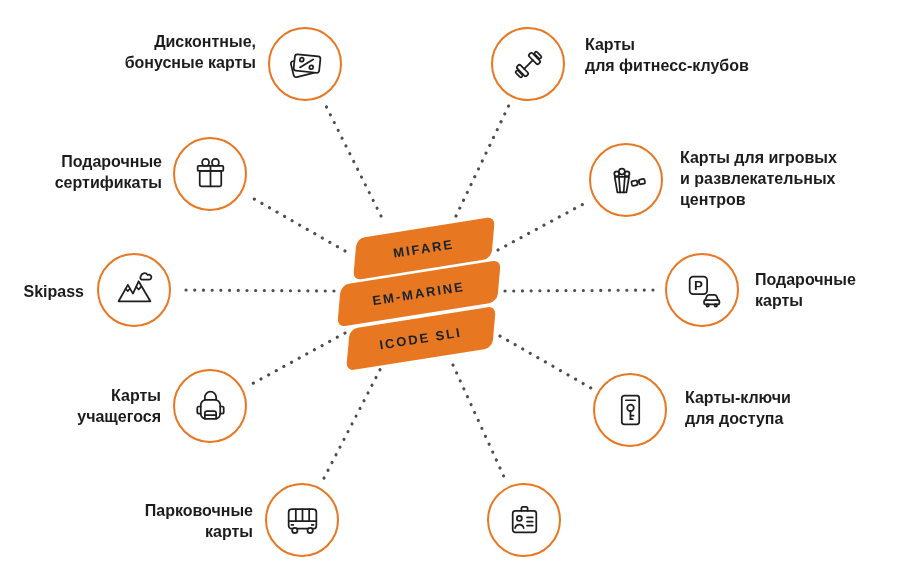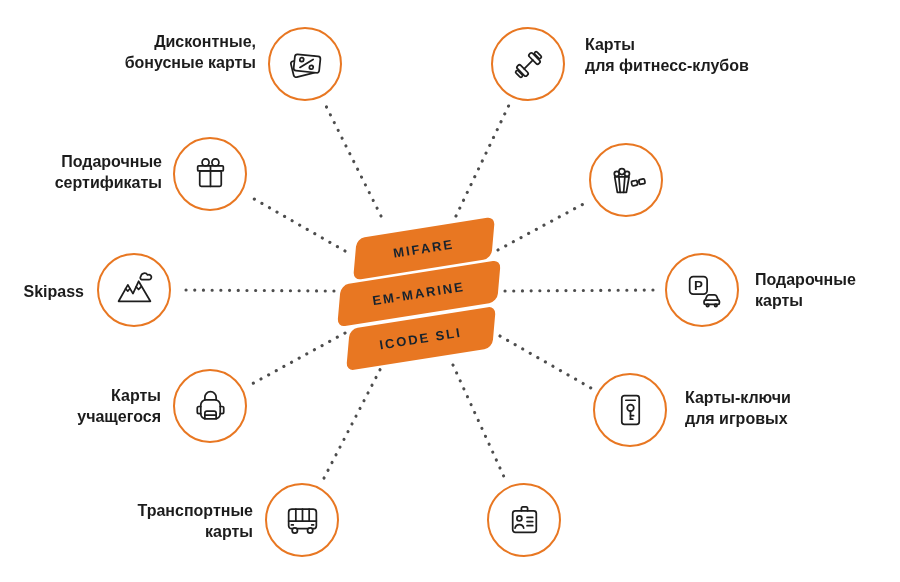--- a/index.html
+++ b/index.html
@@ -147,21 +147,21 @@
         <line x1="13.5" y1="9" x2="13.5" y2="20.5"></line>
         <line x1="20" y1="9" x2="20" y2="20.5"></line>
         <line x1="26.5" y1="9" x2="26.5" y2="20.5"></line>
         <circle cx="12.5" cy="29.8" r="2.6" fill="#ffffff"></circle>
         <circle cx="27.5" cy="29.8" r="2.6" fill="#ffffff"></circle>
         <line x1="9.2" y1="24.3" x2="11" y2="24.3"></line>
         <line x1="29" y1="24.3" x2="30.8" y2="24.3"></line>
       </g>
     </svg>
   </div>
-  <div class="label label-left" style="left:95px;top:500px;width:158px">Транспортные
+  <div class="label label-left" style="left:95px;top:500px;width:158px">Парковочные
 карты</div>
 
   <div class="circle" style="left:491px;top:27px">
     <svg class="icon" viewBox="0 0 40 40">
       <g stroke="#1e1e1e" stroke-width="1.7" fill="none" stroke-linecap="round" stroke-linejoin="round" transform="rotate(-45 20 20)">
         <line x1="14" y1="20" x2="26" y2="20"></line>
         <rect x="9.5" y="13.5" width="4.5" height="13" rx="1.8"></rect>
         <rect x="26" y="13.5" width="4.5" height="13" rx="1.8"></rect>
         <rect x="5.5" y="16" width="3" height="8" rx="1.4"></rect>
         <rect x="31.5" y="16" width="3" height="8" rx="1.4"></rect>
@@ -181,20 +181,23 @@
         <path d="M12.6 16.5 l1.2 15"></path>
         <path d="M18.4 16.5 l-1.2 15"></path>
         <g transform="rotate(-12 31.5 22)">
           <rect x="25" y="19.5" width="5.6" height="4.6" rx="1.2"></rect>
           <rect x="32.4" y="19.5" width="5.6" height="4.6" rx="1.2"></rect>
           <path d="M30.6 21.4 a1.5 1.5 0 0 1 1.8 0"></path>
         </g>
       </g>
     </svg>
   </div>
+  <div class="label label-right" style="left:680px;top:147px;width:210px">Карты для игровых
+и развлекательных
+центров</div>
 
   <div class="circle" style="left:665px;top:253px">
     <svg class="icon" viewBox="0 0 40 40">
       <g stroke="#1e1e1e" stroke-width="1.7" fill="none" stroke-linecap="round" stroke-linejoin="round">
         <rect x="7.5" y="6.5" width="17" height="17" rx="3.5"></rect>
         <text x="16" y="19.5" font-family="Liberation Sans, sans-serif" font-size="13" font-weight="bold" text-anchor="middle" fill="#1e1e1e" stroke="none">P</text>
         <path d="M22.5 29.5 l1.8 -4 a2.2 2.2 0 0 1 2 -1.3 h5.4 a2.2 2.2 0 0 1 2 1.3 l1.8 4"></path>
         <rect x="21.5" y="29.5" width="15" height="4" rx="1.3"></rect>
         <circle cx="25" cy="34.6" r="1.2"></circle>
         <circle cx="33" cy="34.6" r="1.2"></circle>
@@ -210,21 +213,21 @@
         <rect x="11.5" y="5.5" width="17" height="28" rx="2.5"></rect>
         <line x1="15.5" y1="10" x2="24.5" y2="10"></line>
         <circle cx="20" cy="17.5" r="3.2"></circle>
         <line x1="20" y1="20.7" x2="20" y2="28.5"></line>
         <line x1="20" y1="25" x2="23" y2="25"></line>
         <line x1="20" y1="28.5" x2="22.2" y2="28.5"></line>
       </g>
     </svg>
   </div>
   <div class="label label-right" style="left:685px;top:387px;width:170px">Карты-ключи
-для игровых</div>
+для доступа</div>
 
   <div class="circle" style="left:487px;top:483px">
     <svg class="icon" viewBox="0 0 40 40">
       <g stroke="#1e1e1e" stroke-width="1.7" fill="none" stroke-linecap="round" stroke-linejoin="round">
         <rect x="8.5" y="10.5" width="23" height="21" rx="2.5"></rect>
         <path d="M17 10.5 V8 a1.2 1.2 0 0 1 1.2 -1.2 h3.6 A1.2 1.2 0 0 1 23 8 v2.5"></path>
         <circle cx="15" cy="18" r="2.4"></circle>
         <path d="M10.8 27.5 a4.3 4.3 0 0 1 8.4 0"></path>
         <line x1="22.5" y1="17" x2="28" y2="17"></line>
         <line x1="22.5" y1="21" x2="28" y2="21"></line>

